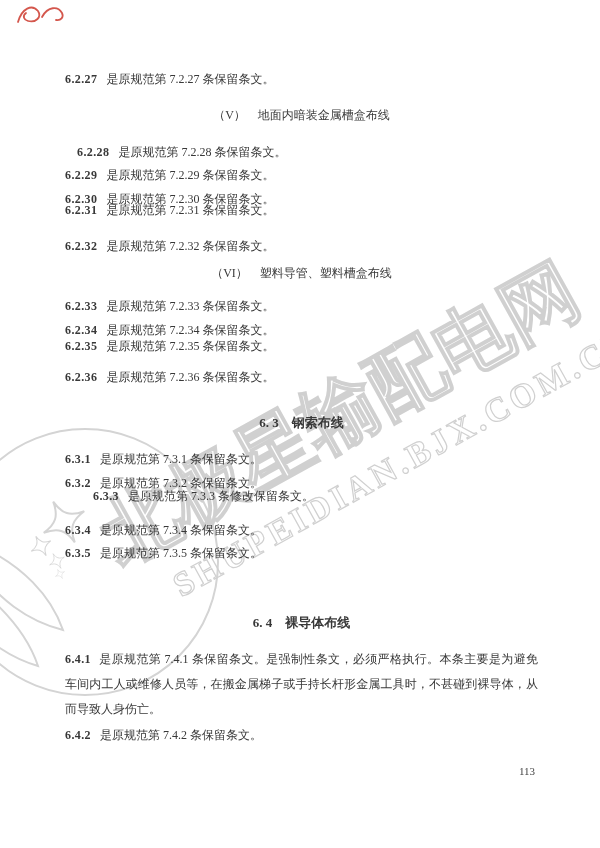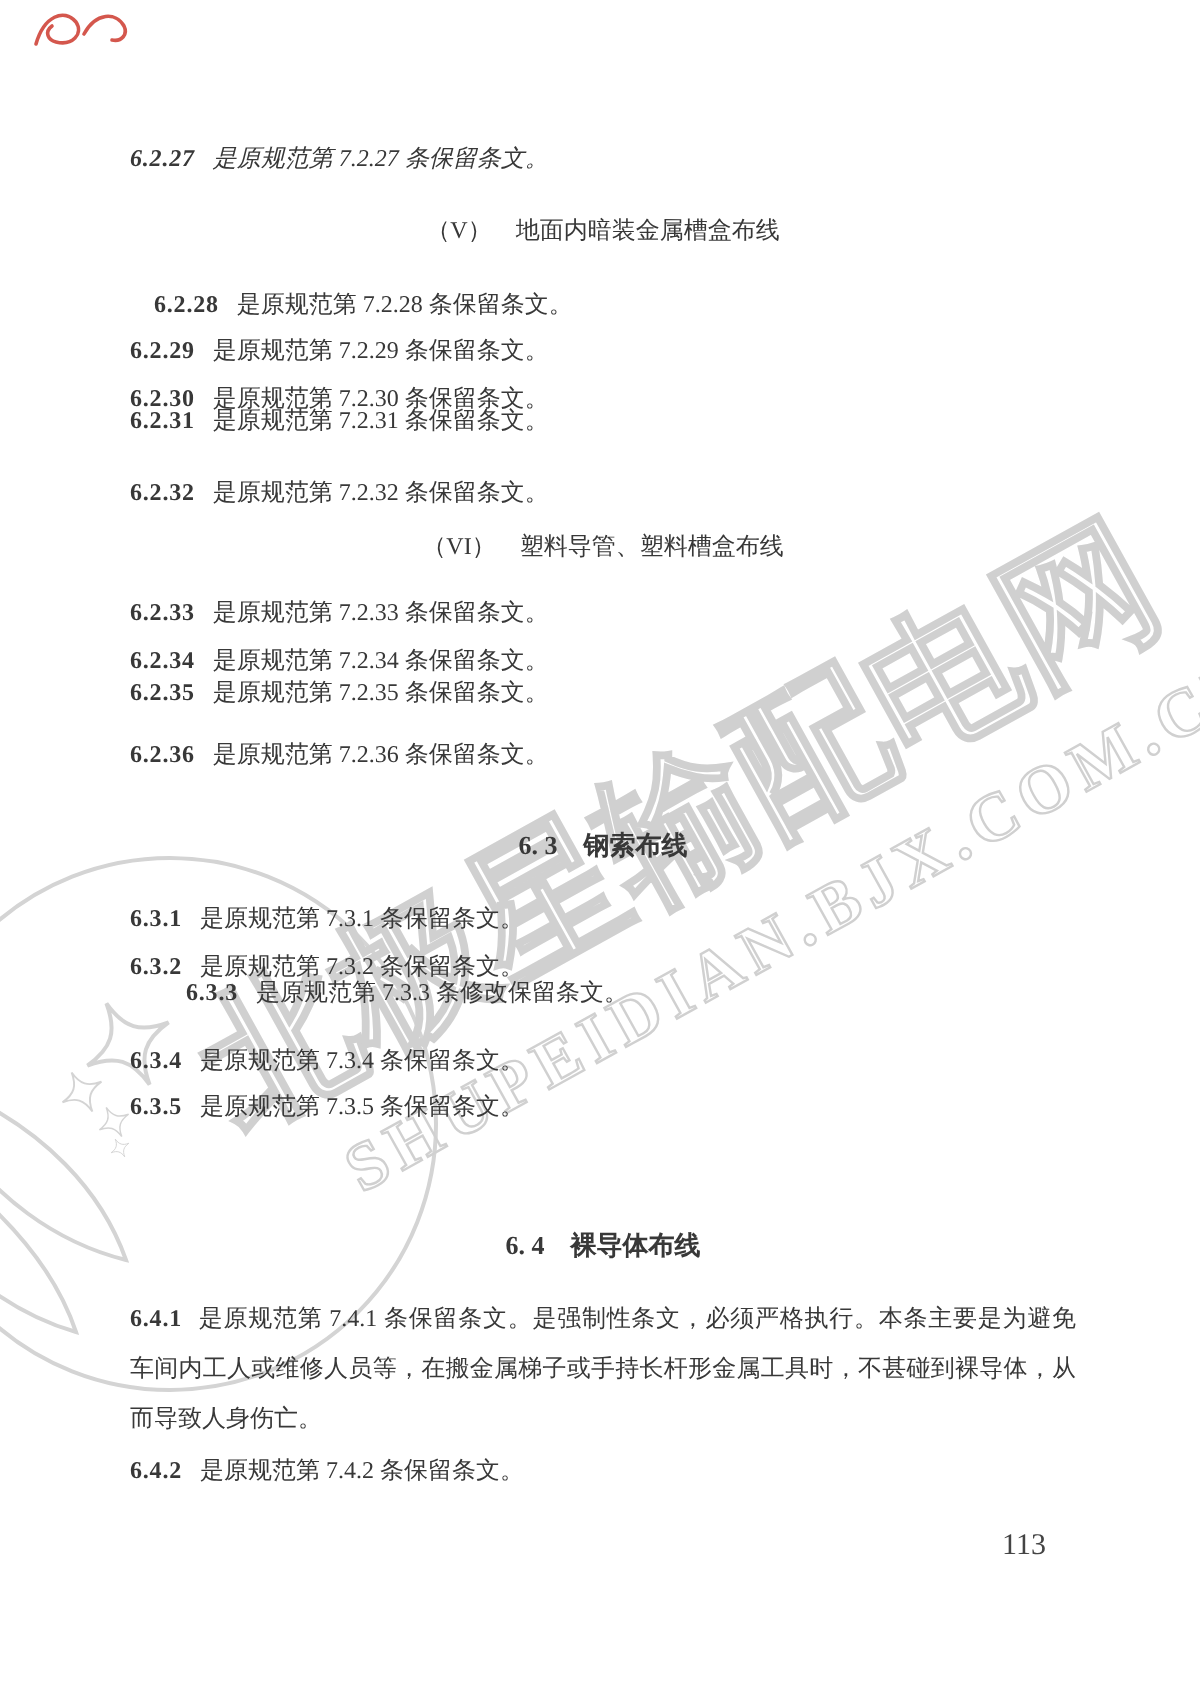--- a/index.html
+++ b/index.html
@@ -29,22 +29,22 @@
     position:absolute; left:65px; width:473px;
     font-size:12px; line-height:16px; white-space:nowrap;
   }
   .line b { font-weight:bold; margin-right:9px; letter-spacing:0.4px; }
   .subhead { text-align:center; white-space:nowrap; }
   .heading { text-align:center; font-weight:bold; font-size:13px; white-space:nowrap; }
   .paraline { white-space:normal; }
   .paraline.just { text-align:justify; text-align-last:justify; }
   .paraline b { margin-right:8px; }
   #page-number {
-    position:absolute; left:501px; top:765px; width:40px;
-    font-size:15px; color:#444; z-index:1;
+    position:absolute; left:519px; top:765px; width:40px;
+    font-size:11px; color:#444; z-index:1;
   }
   .red-scribble { position:absolute; left:14px; top:2px; z-index:2; }
 </style>
 </head>
 <body>
 
 <div id="page">
 
   <svg class="red-scribble" width="58" height="30" viewBox="0 0 58 30">
     <path d="M4 20 C 8 6, 18 2, 24 9 C 28 15, 22 21, 14 19 C 10 18, 8 14, 12 11
@@ -64,21 +64,21 @@
 
         <path d="M-12 550 C 20 566, 50 593, 63 630 C 27 621, -3 598, -24 567 Z"></path>
         <path d="M-38 576 C -4 600, 26 630, 38 666 C 0 655, -31 627, -52 593 Z"></path>
       </g>
     </svg>
     <div class="wm-cn">北极星输配电网</div>
     <div class="wm-url">SHUPEIDIAN.BJX.COM.CN</div>
   </div>
 
   <div id="content">
-      <div class="line item" style="top: 71px; font-style: italic;"><b>6.2.27</b><span>是原规范第 7.2.27 条保留条文。</span></div>
+      <div class="line item" style="top: 71px;"><b>6.2.27</b><span>是原规范第 7.2.27 条保留条文。</span></div>
       <div class="line subhead" style="top: 107px;"><span>（V）　地面内暗装金属槽盒布线</span></div>
       <div class="line item" style="top: 144px; margin-left: 12px;"><b>6.2.28</b><span>是原规范第 7.2.28 条保留条文。</span></div>
       <div class="line item" style="top: 167px;"><b>6.2.29</b><span>是原规范第 7.2.29 条保留条文。</span></div>
       <div class="line item" style="top: 191px;"><b>6.2.30</b><span>是原规范第 7.2.30 条保留条文。</span></div>
       <div class="line item" style="top: 202px;"><b>6.2.31</b><span>是原规范第 7.2.31 条保留条文。</span></div>
       <div class="line item" style="top: 238px;"><b>6.2.32</b><span>是原规范第 7.2.32 条保留条文。</span></div>
       <div class="line subhead" style="top: 265px;"><span>（VI）　塑料导管、塑料槽盒布线</span></div>
       <div class="line item" style="top: 298px;"><b>6.2.33</b><span>是原规范第 7.2.33 条保留条文。</span></div>
       <div class="line item" style="top: 322px;"><b>6.2.34</b><span>是原规范第 7.2.34 条保留条文。</span></div>
       <div class="line item" style="top: 324px; margin-top: 14px;"><b>6.2.35</b><span>是原规范第 7.2.35 条保留条文。</span></div>

